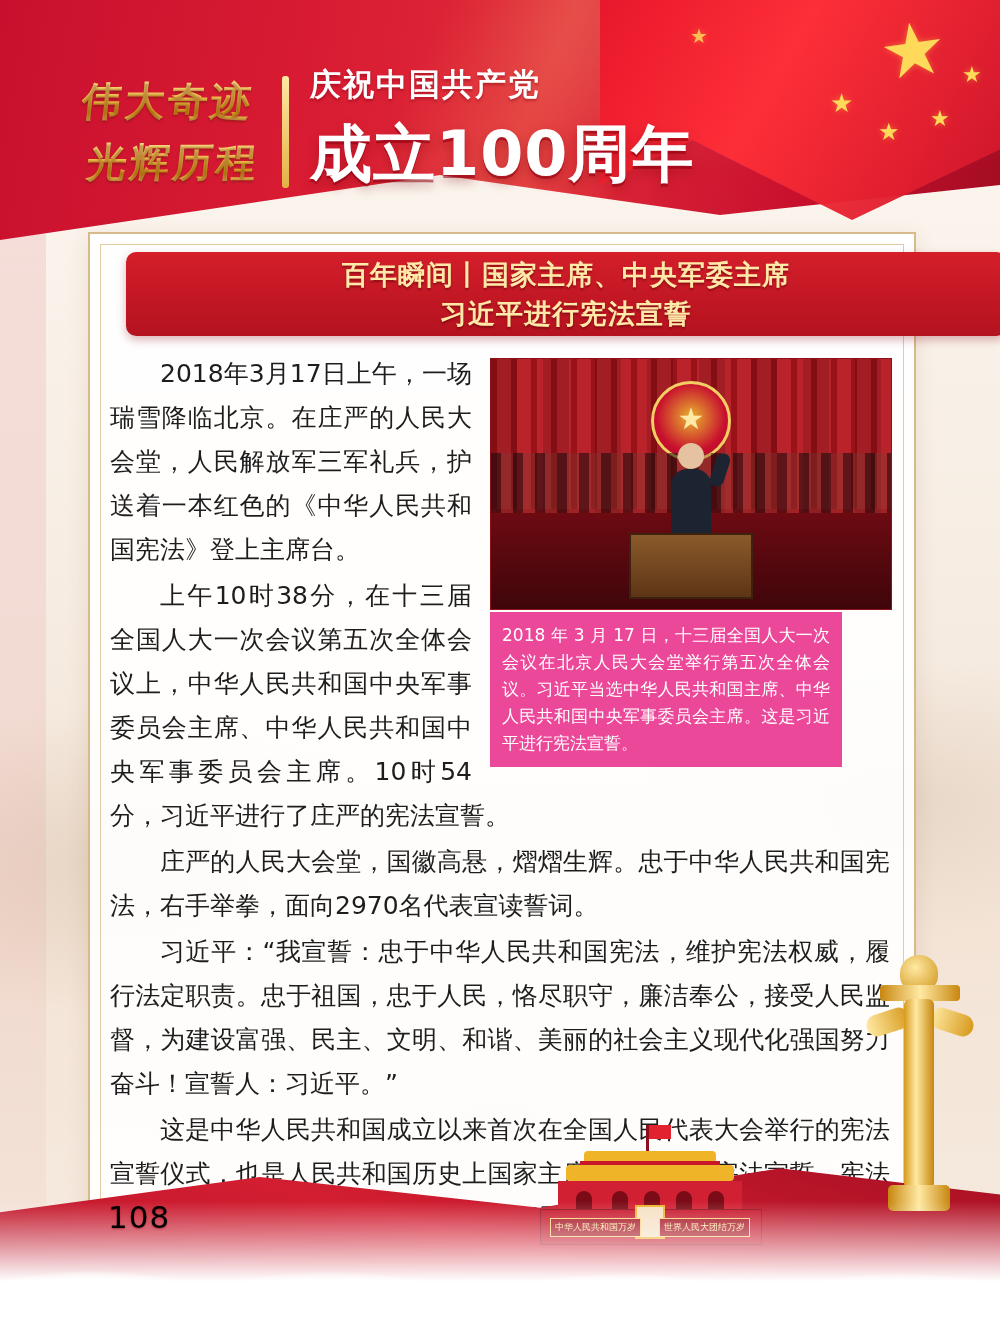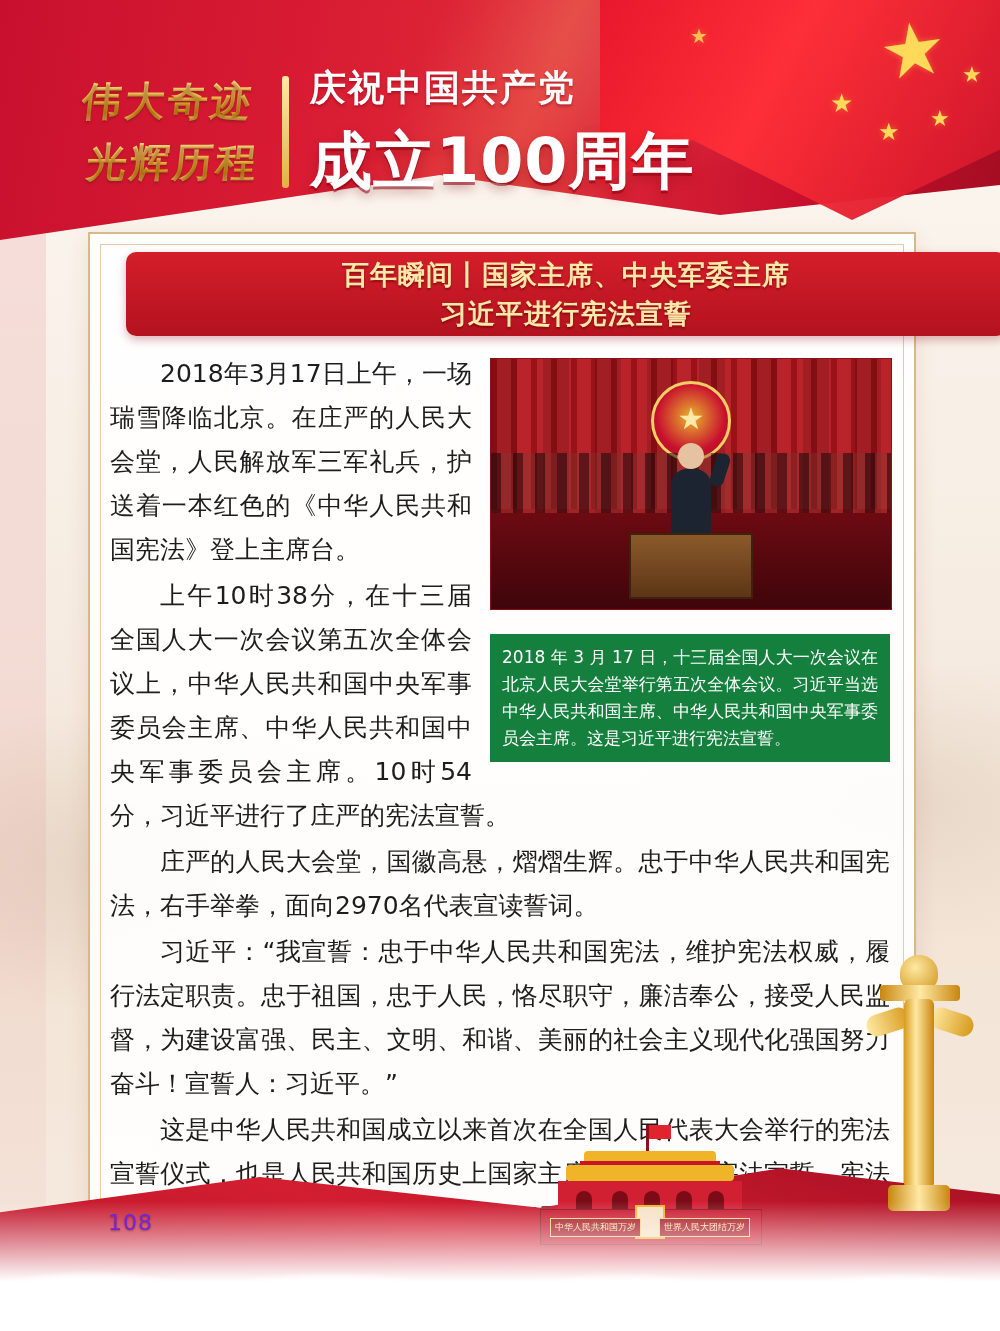--- a/index.html
+++ b/index.html
@@ -83,21 +83,21 @@
     text-shadow:0 2px 2px rgba(90,30,0,.35);
     transform:skewX(-6deg);
   }
   .hdr-seal .line2{margin-top:6px;margin-left:10px;}
   .hdr-divider{
     position:absolute;left:212px;top:18px;width:7px;height:112px;
     background:linear-gradient(180deg,#ffe9a3,#e3b145);border-radius:3px;
   }
   .hdr-text{position:absolute;left:240px;top:6px;}
   .hdr-sub{
-    color:#ffffff;font-size:36px;font-weight:bold;letter-spacing:2px;
+    color:#ffffff;font-size:31px;font-weight:bold;letter-spacing:2px;
     text-shadow:0 2px 3px rgba(120,0,10,.45);
     font-family:"DejaVu Sans","Liberation Sans",sans-serif;
   }
   .hdr-main{
     margin-top:6px;font-size:62px;font-weight:bold;letter-spacing:1px;color:#fff;
     text-shadow:0 3px 0 rgba(140,0,15,.55),0 6px 12px rgba(120,0,10,.35);
     font-family:"DejaVu Sans","Liberation Sans",sans-serif;
     text-align:right;
   }
 
@@ -185,21 +185,21 @@
   }
   .photo .speaker:before{
     content:"";position:absolute;left:50%;top:-26px;transform:translateX(-50%);
     width:26px;height:26px;border-radius:50%;background:#e6c3a0;
   }
   .photo .speaker:after{
     content:"";position:absolute;right:-16px;top:-16px;
     width:14px;height:34px;background:#1b2430;border-radius:7px;transform:rotate(18deg);
   }
   .caption{
-    width:400px;margin-top:24px;background:#15803d;color:#fff;
+    width:352px;margin-top:2px;background:#ec4899;color:#fff;
     padding:10px 12px;box-sizing:border-box;
     font-size:17px;line-height:27px;text-align:justify;text-indent:0;
     font-family:"DejaVu Sans","Liberation Sans",sans-serif;
   }
 
   
   .tiananmen{
     position:absolute;left:540px;bottom:86px;width:220px;height:120px;
   }
   .tm-base{position:absolute;left:0;bottom:0;width:220px;height:34px;background:#c7162a;border:1px solid #8d0f1d;}
@@ -242,22 +242,22 @@
   .pillar .beast{
     position:absolute;left:26px;top:4px;width:38px;height:36px;border-radius:50% 50% 40% 40%;
     background:radial-gradient(circle at 40% 35%,#ffe9a3,#cf9318);
   }
   .pillar .base{
     position:absolute;left:14px;bottom:0;width:62px;height:26px;
     background:linear-gradient(90deg,#c8860f,#ffe9a3,#c8860f);border-radius:5px;
   }
 
   .page-number{
-    position:absolute;left:108px;bottom:96px;color:#6d28d9;
-    font-size:22px;letter-spacing:1px;
+    position:absolute;left:108px;bottom:96px;color:#000000;
+    font-size:31px;letter-spacing:1px;
     font-family:"DejaVu Sans","Liberation Sans",sans-serif;
     text-shadow:0 1px 2px rgba(120,0,10,.45);
   }
 </style>
 </head>
 <body>
 
 <div class="bg-base"></div>
 <div class="bg-mountains"></div>
 <div class="bg-left-edge"></div>

